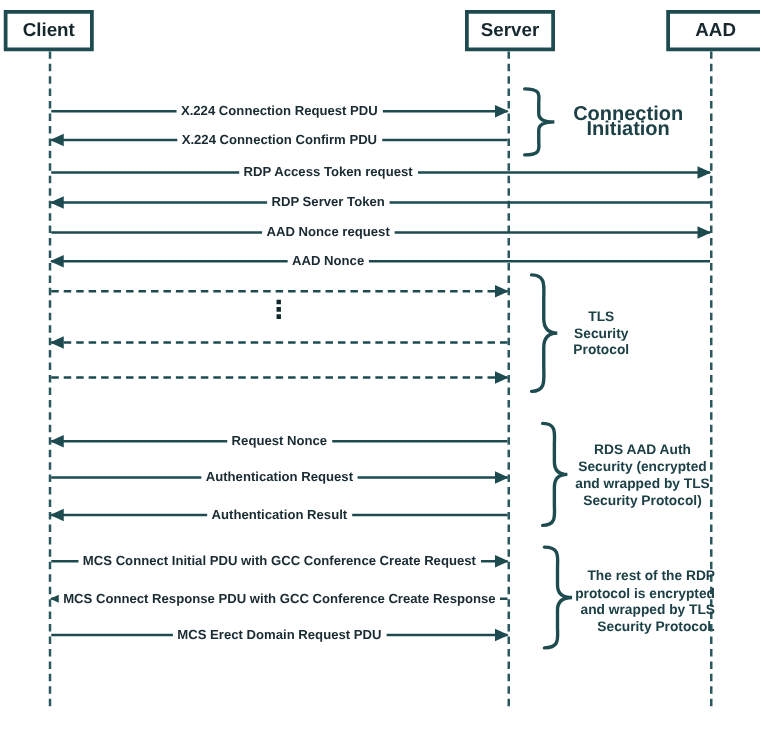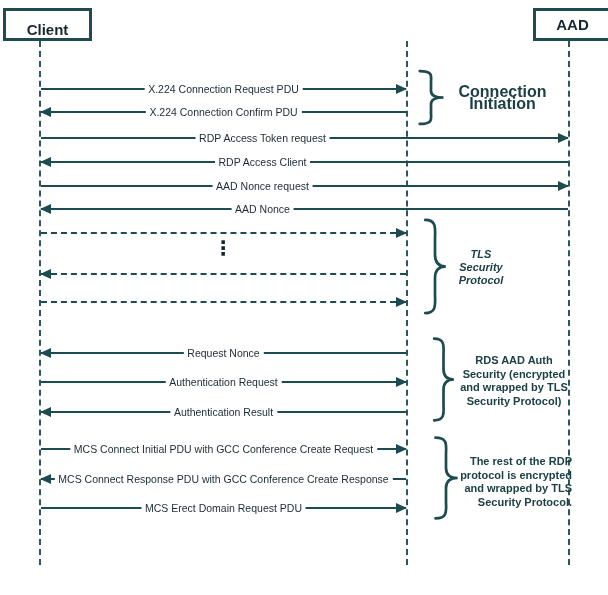--- a/index.html
+++ b/index.html
@@ -9,97 +9,100 @@
   }
   *{box-sizing:border-box;}
   html,body{margin:0;padding:0;background:#ffffff;}
   body{font-family:"Liberation Sans","DejaVu Sans",sans-serif;}
   .stage{position:relative;width:608px;height:595px;background:#fff;overflow:hidden;}
 
   
   .actor{position:absolute;top:8px;height:33px;border:3px solid var(--line);
          background:#fff;display:flex;align-items:center;justify-content:center;
          font-weight:bold;font-size:15px;color:#16282e;z-index:3;}
-  .actor-client{left:3px;width:89px;align-items:flex-end;}
+  .actor-client{left:3px;width:72px;}
   .actor-server{left:372px;width:72px;}
   .actor-aad{left:533px;width:79px;justify-content:center;}
 
   
   .lifeline{position:absolute;top:41px;height:524px;width:0;
             border-left:2px dashed #2a585e;z-index:0;}
   .ll-client{left:39px;}
   .ll-server{left:406px;}
   .ll-aad{left:568px;}
 
   
   .msg{position:absolute;height:0;border-top:2px solid var(--line);z-index:1;}
   .msg.dashed{border-top-style:dashed;}
   .msg.cs{left:41px;width:365px;}
   .msg.ca{left:41px;width:527px;}
   .msg .head{position:absolute;top:-6px;width:0;height:0;
              border-top:5px solid transparent;border-bottom:5px solid transparent;}
   .msg.to-right .head{right:-1px;border-left:11px solid var(--line);}
   .msg.to-left .head{left:-1px;border-right:11px solid var(--line);}
   .msg .lbl{position:absolute;left:50%;top:-1px;transform:translate(-50%,-50%);
-            background:#fff;padding:0 4px;font-size:10.5px;font-weight:400;
+            background:#fff;padding:0 4px;font-size:10.5px;font-weight:700;
             color:var(--message-text);white-space:nowrap;}
   .msg.ca .lbl{transform:translate(calc(-50% - 42px),-50%);text-align:center;}
 
   
   .vdots{position:absolute;left:213px;top:237px;font-size:20px;line-height:1.1;
          font-weight:bold;color:#10282c;z-index:2;}
 
   
   .brace{position:absolute;overflow:visible;z-index:2;}
   .brace path{fill:none;stroke:var(--line);stroke-width:2.7;
               stroke-linecap:round;vector-effect:non-scaling-stroke;}
   .brace-1{left:416px;top:70px;width:30px;height:55px;}
   .brace-2{left:422px;top:218px;width:26px;height:97px;}
   .brace-3{left:431px;top:337px;width:25px;height:85px;}
   .brace-4{left:432px;top:436px;width:28px;height:84px;}
 
   
   .glabel{position:absolute;text-align:center;font-weight:700;
           color:var(--annotation-text);z-index:2;}
   .glabel-1{left:455px;top:86px;width:95px;font-size:16px;line-height:12px;}
-  .glabel-2{left:447px;top:248px;width:68px;font-size:11px;line-height:13px;font-style:italic;}
+  .glabel-2{left:447px;top:248px;width:68px;font-size:11px;line-height:13px;}
   .glabel-3{left:454px;top:354px;width:120px;font-size:11px;line-height:13.5px;}
   .glabel-4{left:452px;top:455px;width:120px;font-size:11px;line-height:13.5px;text-align:right;}
 </style>
 </head>
 <body>
 
 <div class="stage">
 
   <div class="lifeline ll-client"></div>
   <div class="lifeline ll-server"></div>
   <div class="lifeline ll-aad"></div>
 
   <div class="actor actor-client">
     <span>Client</span>
+  </div>
+  <div class="actor actor-server">
+    <span>Server</span>
   </div>
   <div class="actor actor-aad">
     <span>AAD</span>
   </div>
 
   <div class="msg cs to-right" style="top:88px">
     <span class="head"></span>
     <span class="lbl">X.224 Connection Request PDU</span>
   </div>
   <div class="msg cs to-left" style="top:111px">
     <span class="head"></span>
     <span class="lbl">X.224 Connection Confirm PDU</span>
   </div>
   <div class="msg ca to-right" style="top:137px">
     <span class="head"></span>
     <span class="lbl">RDP Access Token request</span>
   </div>
   <div class="msg ca to-left" style="top:161px">
     <span class="head"></span>
-    <span class="lbl">RDP Access Client</span>
+    <span class="lbl">RDP Server Token</span>
   </div>
   <div class="msg ca to-right" style="top:185px">
     <span class="head"></span>
     <span class="lbl">AAD Nonce request</span>
   </div>
   <div class="msg ca to-left" style="top:208px">
     <span class="head"></span>
     <span class="lbl">AAD Nonce</span>
   </div>
 

